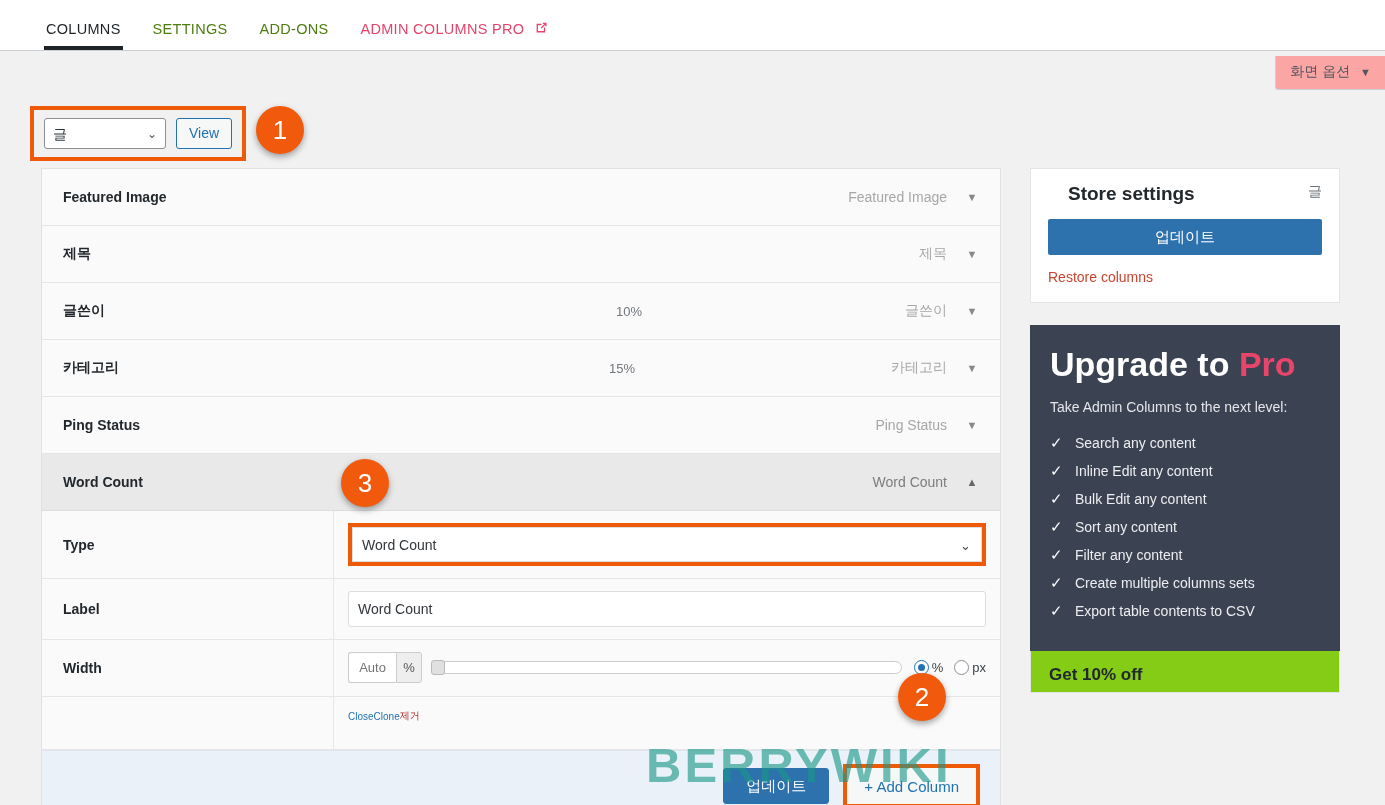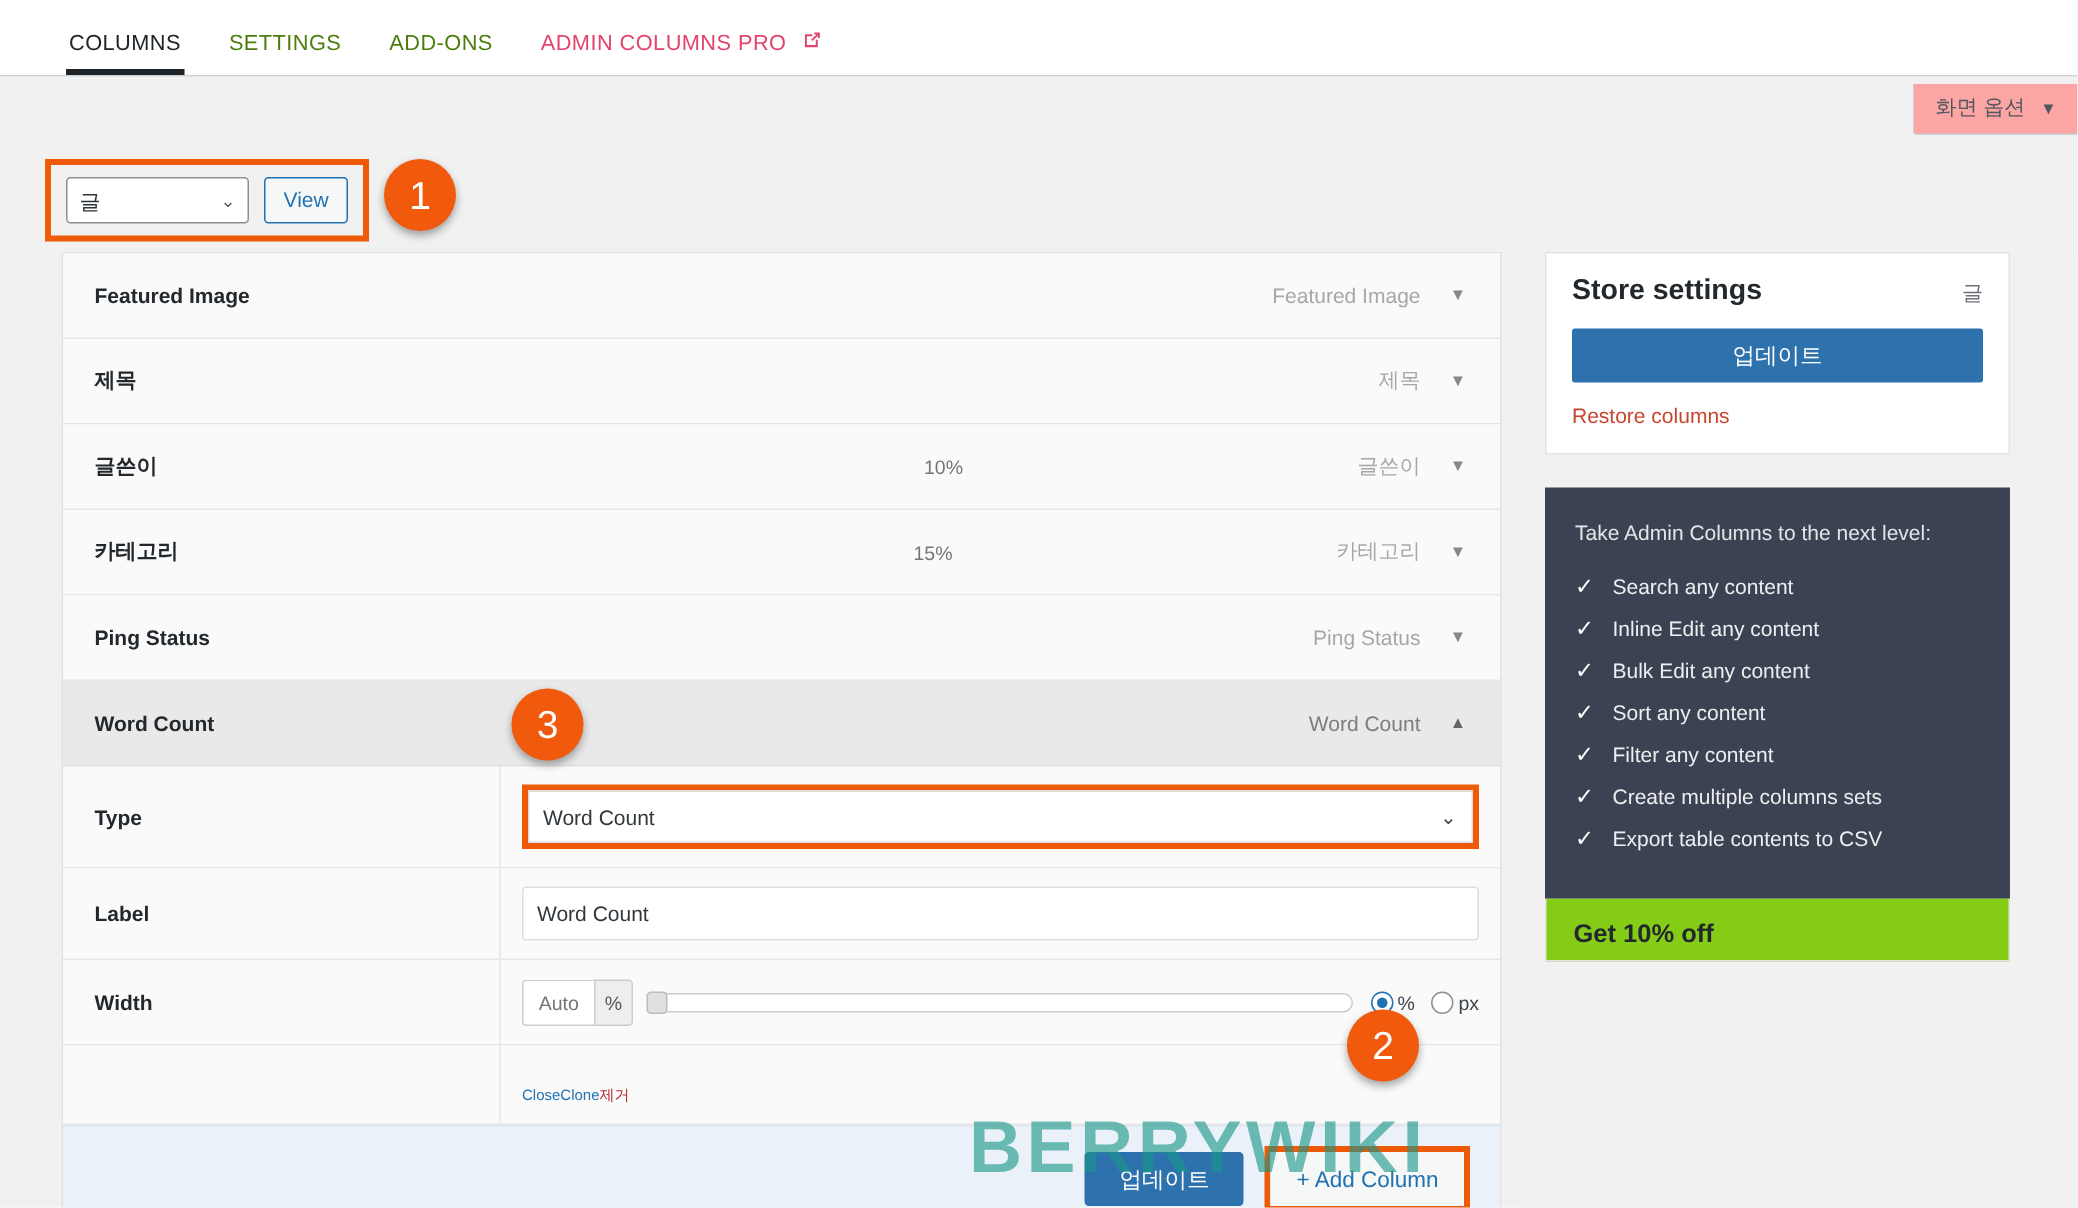--- a/index.html
+++ b/index.html
@@ -143,21 +143,21 @@
   .col-toggle { color: #888; font-size: 11px; width: 14px; text-align: center; cursor: pointer; }
   .col-row.expanded .col-type { color: #7d7d7d; }
   .col-row.expanded .col-toggle { color: #666; }
 
   
   .form-row {
     display: flex;
     border-bottom: 1px solid #e6e6e6;
     background: #fafafa;
     min-height: 57px;
-    align-items: flex-end;
+    align-items: flex-start;
   }
   .form-label {
     flex: 0 0 292px;
     padding-left: 21px;
     font-weight: bold;
     font-size: 14px;
     color: #23282d;
     align-self: stretch;
     display: flex; align-items: center;
     border-right: 1px solid #e6e6e6;
@@ -286,22 +286,23 @@
 
   
   .sidebar { position: absolute; left: 1030px; top: 168px; width: 310px; }
   .store-box {
     background: #fff;
     border: 1px solid #e3e3e3;
     padding: 14px 17px 17px 17px;
     margin-bottom: 22px;
   }
   .store-head {
-    display: flex; justify-content: space-between; align-items: flex-end;
+    display: flex; justify-content: space-between; align-items: flex-start;
     margin-bottom: 14px;
+    margin-left: 20px;
   }
   .store-title { font-size: 19px; font-weight: bold; color: #23282d; }
   .store-type { font-size: 14px; color: #6b7177; }
   .btn-store-update {
     width: 100%; height: 36px;
     background: #2e72ad; color: #fff;
     border: none; border-radius: 2px;
     font-size: 15px;
     font-family: "Liberation Sans", sans-serif;
     cursor: pointer;
@@ -522,20 +523,24 @@
   <div class="store-box">
     <div class="store-head">
       <span class="store-title">Store settings</span>
       <span class="store-type">글</span>
     </div>
     <button class="btn-store-update">업데이트</button>
     <a class="restore-link">Restore columns</a>
   </div>
 
   <div class="pro-box">
+    <div class="pro-title">
+      <span>Upgrade to</span>
+      <span class="pink">Pro</span>
+    </div>
     <div class="pro-sub">Take Admin Columns to the next level:</div>
     <ul class="pro-list">
       <li>
         <span class="check">✓</span>
         <span>Search any content</span>
       </li>
       <li>
         <span class="check">✓</span>
         <span>Inline Edit any content</span>
       </li>

